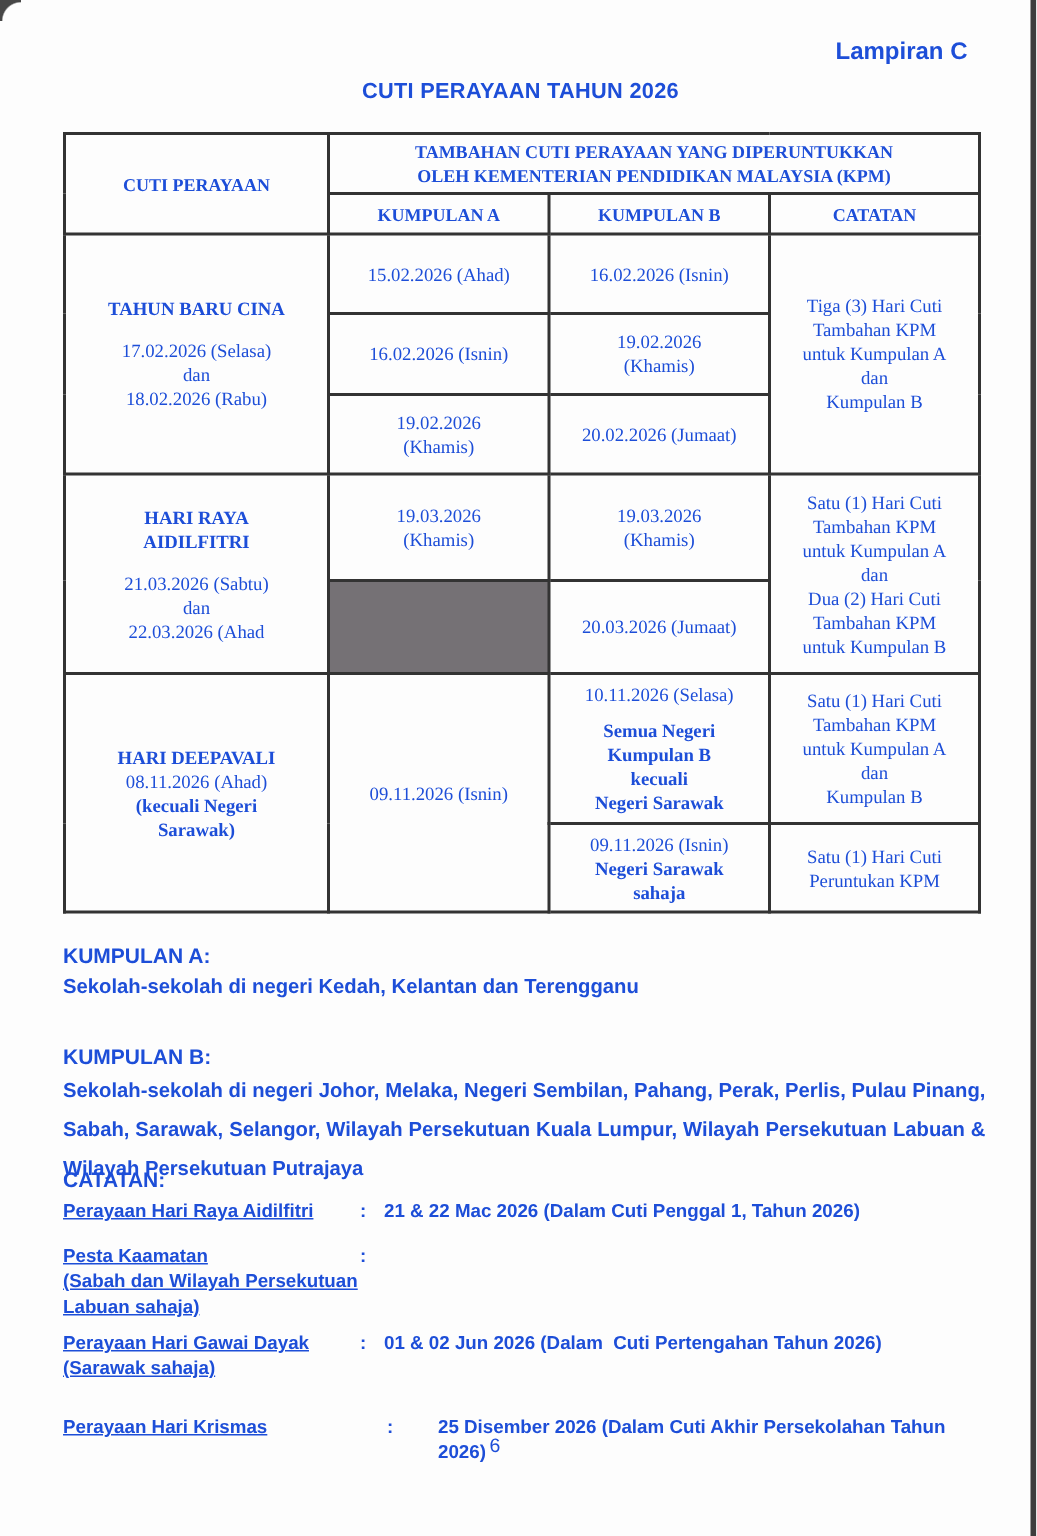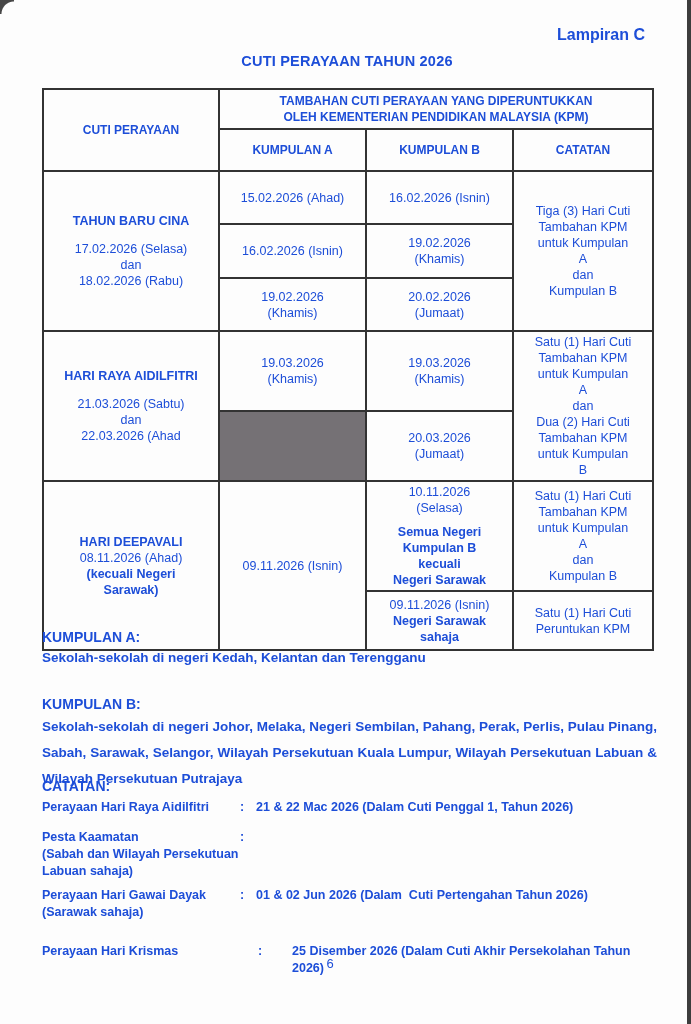--- a/index.html
+++ b/index.html
@@ -16,43 +16,43 @@
   .doc-title{position:absolute;top:53px;left:42px;width:610px;text-align:center;
     font-size:14.5px;font-weight:bold;letter-spacing:.2px;}
   .pre{white-space:pre-line;}
 
   table.holiday-table{
     position:absolute;top:88px;left:42px;width:610px;
     border-collapse:collapse;table-layout:fixed;
   }
   .holiday-table th,.holiday-table td{
     border:2px solid #333;text-align:center;vertical-align:middle;
-    font-size:12.5px;line-height:16px;padding:2px 20px;
+    font-size:12.5px;line-height:16px;padding:2px 20px;font-family:Liberation Serif, serif;
   }
   .holiday-table th{font-weight:bold;font-size:12px;}
-  tr.h1{height:40px;} tr.h2{height:42px;}
+  tr.h1{height:40px;} tr.h2{height:27px;}
   tr.r1a{height:53px;} tr.r1b{height:54px;} tr.r1c{height:53px;}
   tr.r2a{height:71px;} tr.r2b{height:62px;}
   tr.r3a{height:100px;} tr.r3b{height:59px;}
   .name{font-weight:bold;}
   .dates{margin-top:12px;}
   .subnote{font-weight:bold;}
   .gapped{margin-top:8px;}
 
   .section-a{position:absolute;top:629px;left:42px;width:612px;}
   .section-b{position:absolute;top:696px;left:42px;width:615px;}
   .sec-heading{font-size:14px;font-weight:bold;}
   .sec-text{font-size:13.5px;font-weight:bold;margin-top:5px;}
   .section-b .sec-text{text-align:justify;line-height:26px;margin-top:2px;}
 
   .notes-heading{position:absolute;top:778px;left:42px;font-size:14px;font-weight:bold;}
   .notes-list{position:absolute;top:799px;left:42px;width:620px;display:flex;flex-direction:column;}
   .note-item{display:grid;grid-template-columns:198px 16px 1fr;
     font-size:12.5px;font-weight:bold;line-height:17px;}
-  .note-item .note-label{white-space:pre-line;}
+  .note-item .note-label{white-space:pre-line;text-decoration:underline;}
   .note-item .note-value{white-space:pre-wrap;}
   .note-item.gap-14{margin-top:13px;} .note-item.gap-7{margin-top:7px;} .note-item.gap-22{margin-top:22px;gap:18px;}
 
   .page-number{position:absolute;top:956px;left:0;width:660px;text-align:center;font-size:13px;}
 </style>
 </head>
 <body>
 
 <div class="page">
   <div class="corner-artifact"></div>

